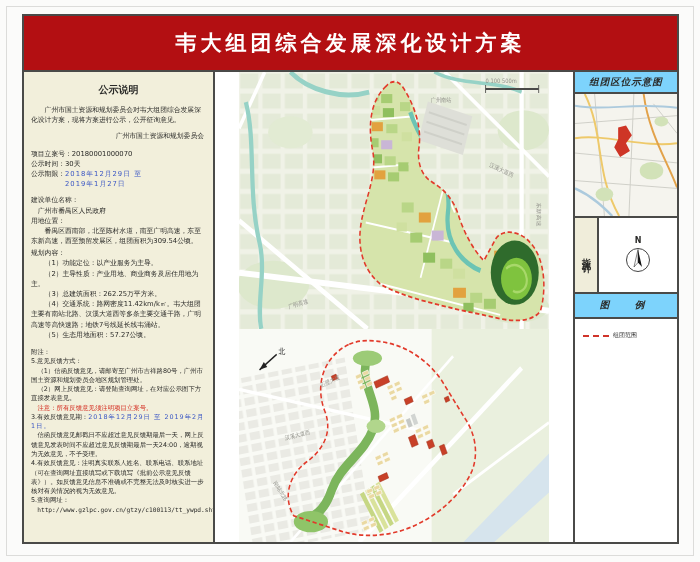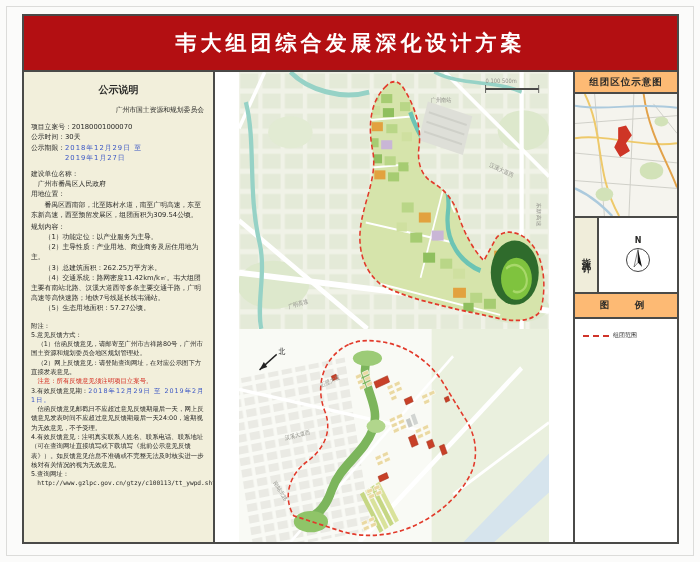--- a/index.html
+++ b/index.html
@@ -26,23 +26,23 @@
   .gap{height:6px;}
   .notes{font-size:6.4px;line-height:1.45;margin-top:2px;}
   .url{font-family:"DejaVu Sans Mono","Liberation Mono",monospace;font-size:6.2px;text-indent:1em;}
   
   .map-panel{flex:1;background:#fff;display:flex;flex-direction:column;min-width:0;}
   .map-panel svg{display:block;width:100%;}
   .maplabel{fill:#93938c;font-size:6px;font-family:"DejaVu Sans",sans-serif;}
   
   .rp{width:104px;flex:0 0 104px;border-left:2px solid #4a4a48;background:#fff;
       box-sizing:border-box;display:flex;flex-direction:column;}
-  .side-header{flex:0 0 22px;height:22px;background:#fdba74;border-bottom:2px solid #4a4a48;
+  .side-header{flex:0 0 22px;height:22px;background:#7dd3fc;border-bottom:2px solid #4a4a48;
                box-sizing:border-box;display:flex;align-items:center;justify-content:center;
-               font-size:9.5px;font-weight:bold;letter-spacing:1px;}
+               font-size:9.5px;font-weight:bold;letter-spacing:1px;font-style:italic;}
   .side-map{flex:0 0 124px;height:124px;border-bottom:2px solid #4a4a48;box-sizing:border-box;}
   .side-map svg{width:100%;height:100%;display:block;}
   .side-row{display:flex;border-bottom:2px solid #4a4a48;box-sizing:border-box;}
   .name-row{flex:0 0 100px;height:100px;}
   .compass-row{flex:0 0 76px;height:76px;}
   .v-label{width:24px;flex:0 0 24px;background:#f0edda;border-right:2px solid #4a4a48;
            box-sizing:border-box;display:flex;align-items:center;justify-content:center;
            writing-mode:vertical-rl;text-orientation:upright;font-size:9px;font-weight:bold;
            letter-spacing:3px;}
   .v-value{flex:1;display:flex;align-items:center;justify-content:center;font-size:9px;font-weight:bold;letter-spacing:1px;}
@@ -63,20 +63,21 @@
   <div class="poster">
 
     <div class="title-bar">
       <span>韦大组团综合发展深化设计方案</span>
     </div>
 
     <div class="content">
 
       <div class="lp">
         <div class="h">公示说明</div>
+        <div class="p">广州市国土资源和规划委员会对韦大组团综合发展深化设计方案，现将方案进行公示，公开征询意见。</div>
         <div class="right">广州市国土资源和规划委员会</div>
         <div>项目立案号：20180001000070</div>
         <div>公示时间：30天</div>
         <div><span>公示期限：</span><span class="blue">2018年12月29日 至</span></div>
         <div class="ind5 blue">2019年1月27日</div>
         <div class="gap"></div>
         <div>建设单位名称：</div>
         <div class="ind1">广州市番禺区人民政府</div>
         <div>用地位置：</div>
         <div class="p">番禺区西南部，北至陈村水道，南至广明高速，东至东新高速，西至预留发展区，组团面积为309.54公顷。</div>

